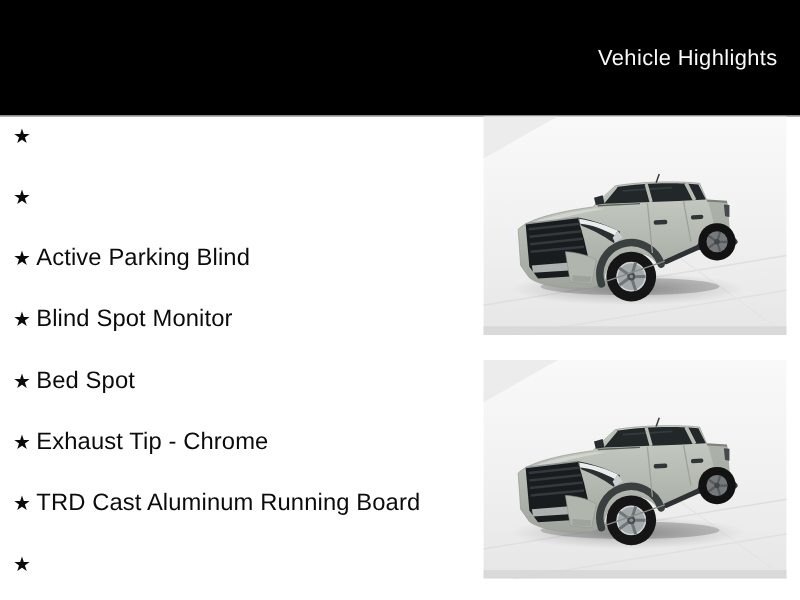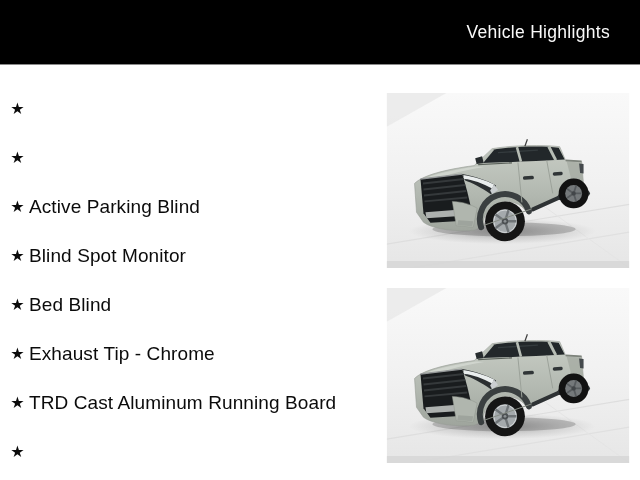--- a/index.html
+++ b/index.html
@@ -4,24 +4,24 @@
 <style>
   * { box-sizing: border-box; }
   html,body { margin:0; padding:0; }
   body {
     width:640px; height:480px;
     background:#ffffff;
     font-family:"Liberation Sans", sans-serif;
     position:relative; overflow:hidden;
   }
   .header {
-    position:absolute; top:0; left:0; right:0; height:65px;
+    position:absolute; top:0; left:0; right:0; height:93px;
     background:#000000;
     display:flex; align-items:center; justify-content:flex-end;
-    padding-right:30px;
+    padding-right:18px;
     border-bottom:1px solid #8a8a8a;
   }
   .header-title {
     color:#fafafa; font-size:17.5px; letter-spacing:.3px;
   }
   .features {
     position:absolute; top:84px; left:6px; width:376px;
     list-style:none; margin:0; padding:0;
   }
   .feature { height:49px; display:flex; align-items:center; }
@@ -154,21 +154,21 @@
   <li class="feature">
     <span class="star">★</span>
     <span class="label">Active Parking Blind</span>
   </li>
   <li class="feature">
     <span class="star">★</span>
     <span class="label">Blind Spot Monitor</span>
   </li>
   <li class="feature">
     <span class="star">★</span>
-    <span class="label">Bed Blind</span>
+    <span class="label">Bed Spot</span>
   </li>
   <li class="feature">
     <span class="star">★</span>
     <span class="label">Exhaust Tip - Chrome</span>
   </li>
   <li class="feature">
     <span class="star">★</span>
     <span class="label">TRD Cast Aluminum Running Board</span>
   </li>
   <li class="feature">

